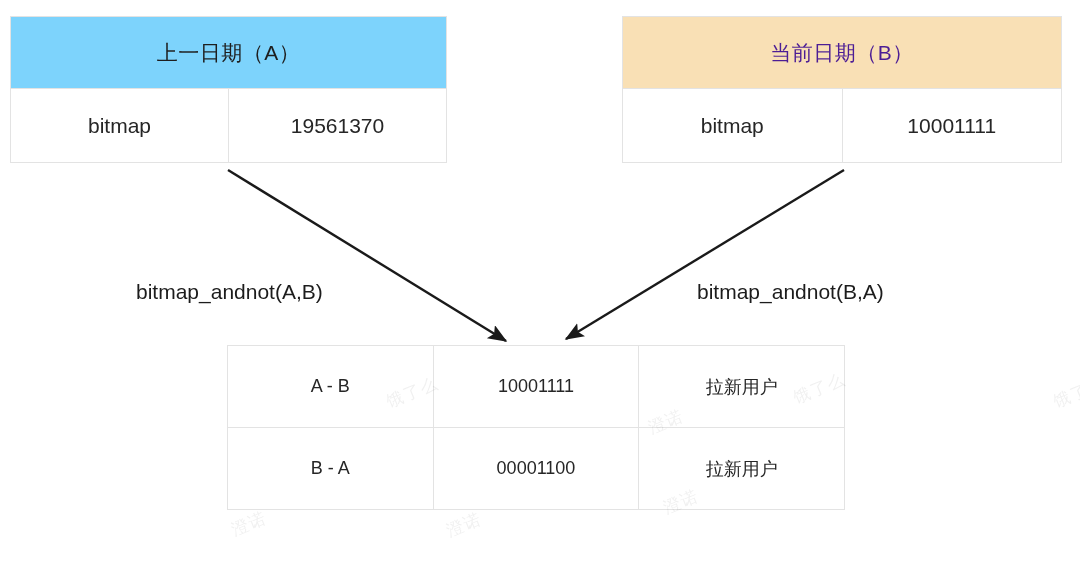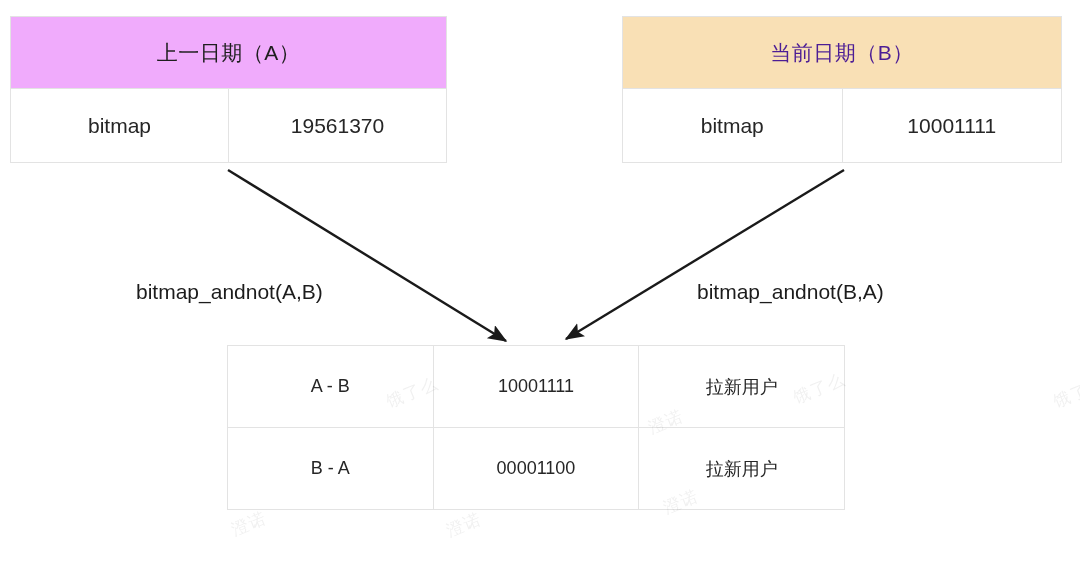--- a/index.html
+++ b/index.html
@@ -39,21 +39,21 @@
     box-sizing: border-box;
   }
 
   
   #table-a {
     left: 10px;
     top: 16px;
     width: 437px;
   }
   #table-a .hdr {
-    background: #f0abfc;
+    background: #7dd3fc;
     height: 72px;
     font-size: 21px;
     color: #1e1e1e;
     letter-spacing: .5px;
   }
   #table-a .cell {
     height: 74px;
     font-size: 21px;
     color: #262626;
   }

